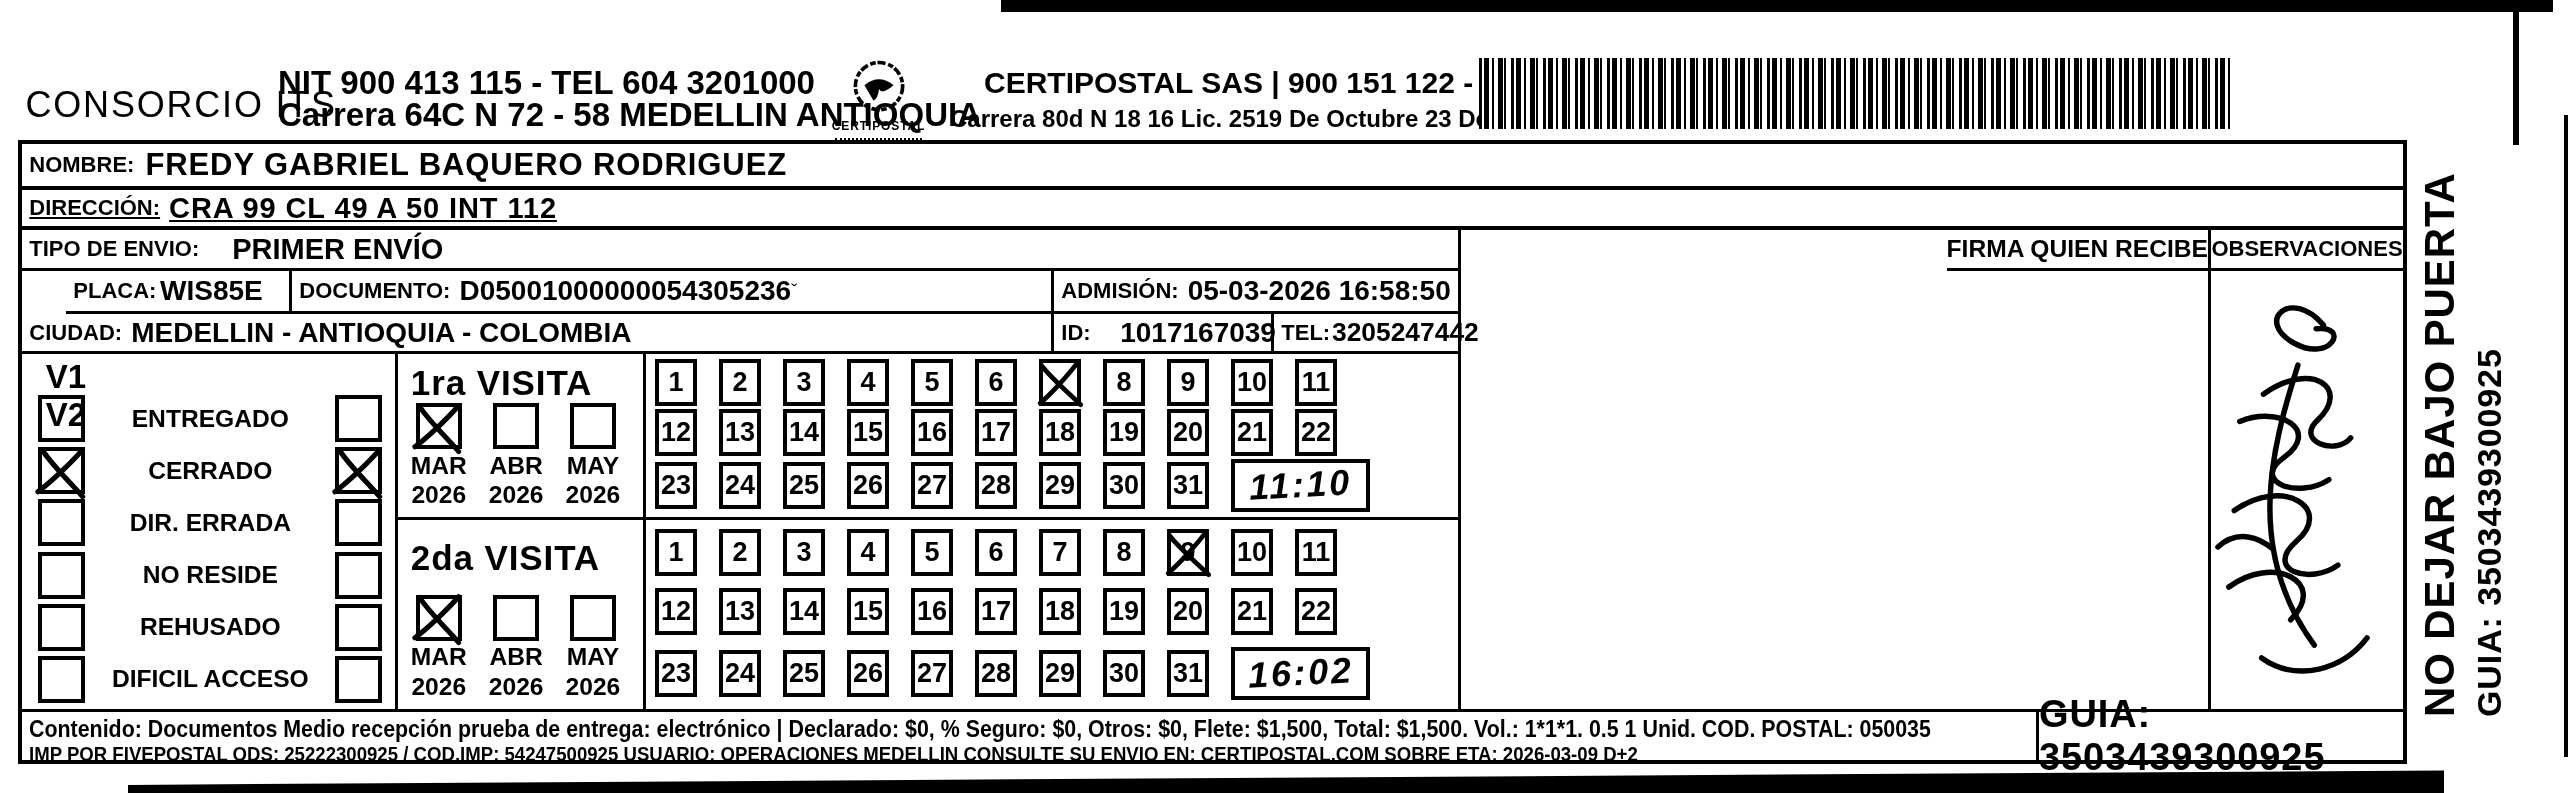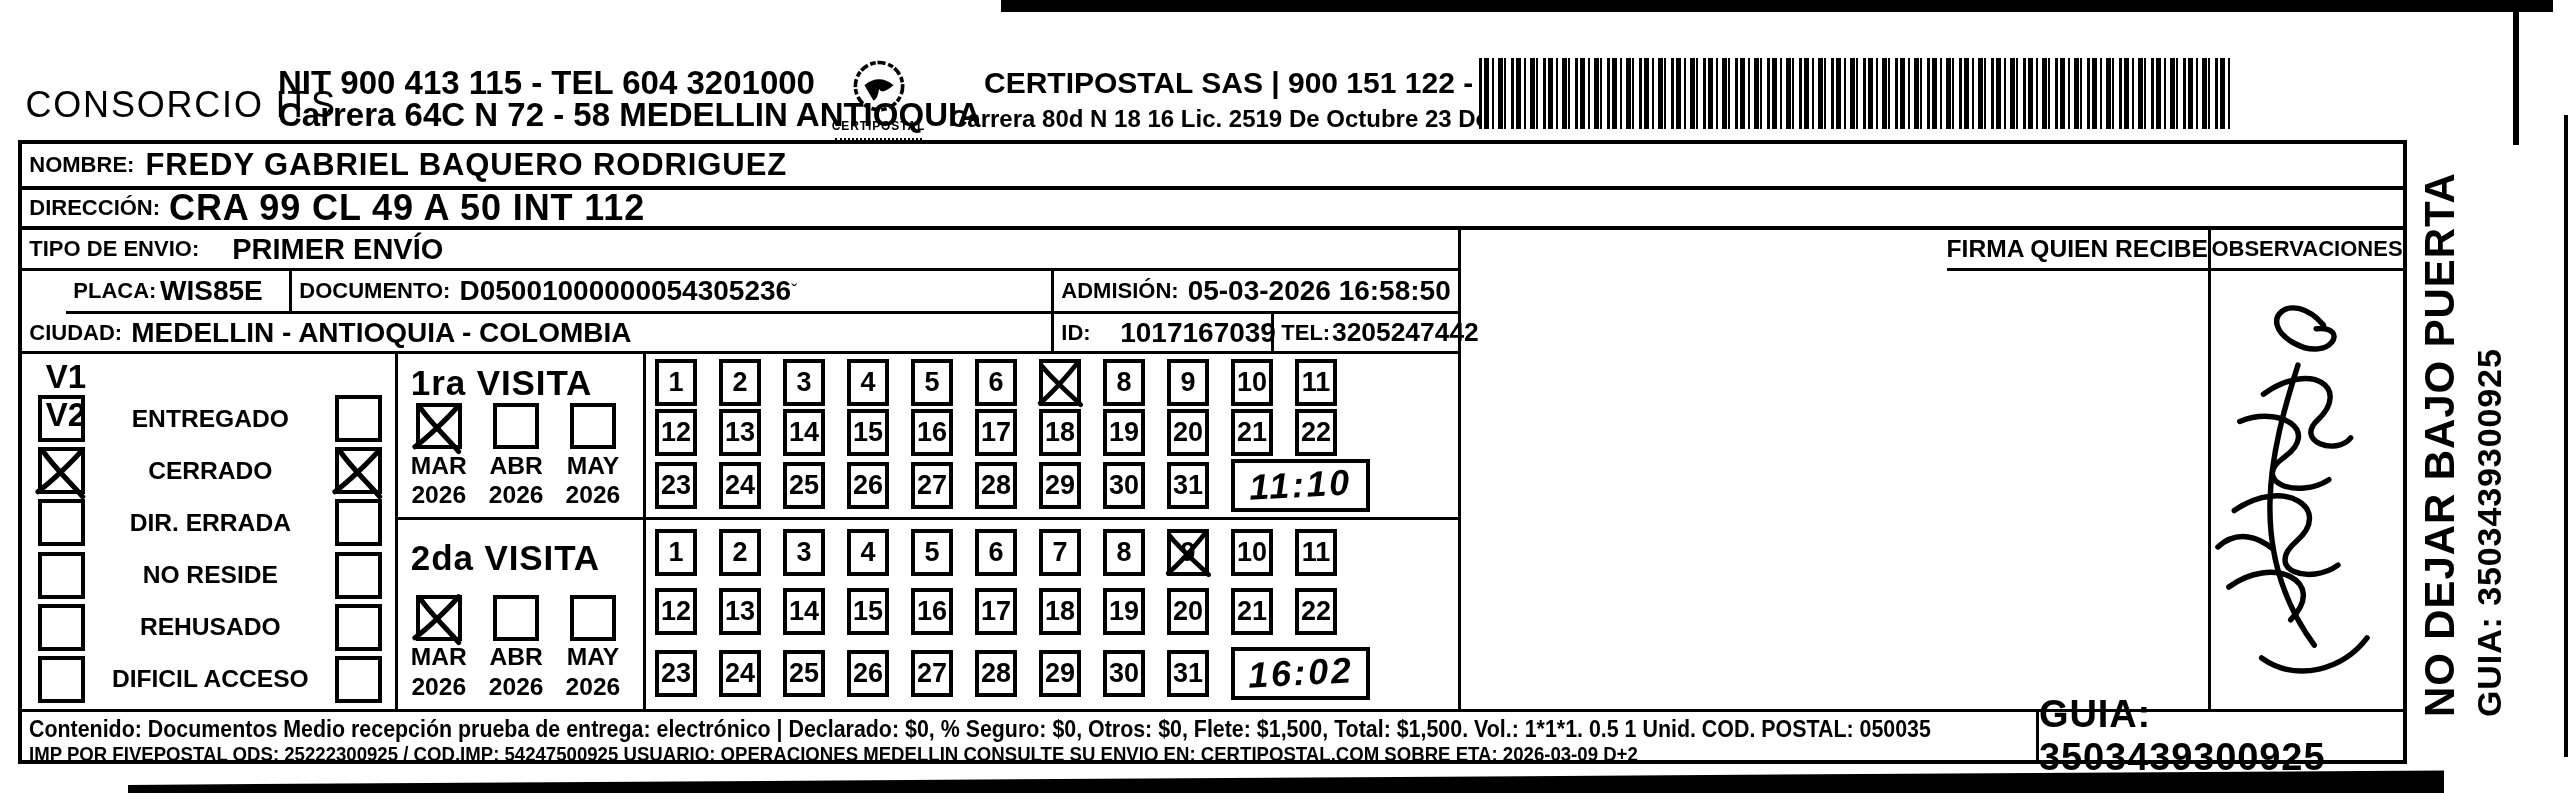--- a/index.html
+++ b/index.html
@@ -26,22 +26,22 @@
     background:repeating-linear-gradient(90deg,#000 0 2.7px,#fff 2.7px 4.6px,#000 4.6px 10px,#fff 10px 12.8px,
       #000 12.8px 14.6px,#fff 14.6px 19px,#000 19px 24px,#fff 24px 25.5px,#000 25.5px 27px,#fff 27px 32px);}
 
   
   .form{position:absolute;left:18px;top:140px;width:2389px;height:624px;border:4.6px solid #000;
         box-sizing:border-box;display:flex;flex-direction:column;}
   .flabel{font-size:22px;font-weight:700;white-space:nowrap;}
   .fvalue{font-weight:600;white-space:nowrap;}
   .row-nombre{height:42px;border-bottom:4.6px solid #000;display:flex;align-items:center;padding-left:7.3px;}
   .row-nombre .fvalue{font-size:31px;margin-left:11px;letter-spacing:0.9px;}
-  .row-direccion{height:36px;border-bottom:4.6px solid #000;display:flex;align-items:center;padding-left:7.3px;}
-  .row-direccion .fvalue{font-size:36px;margin-left:9px;letter-spacing:0.9px;}
+  .row-direccion{height:36px;border-bottom:4.6px solid #000;display:flex;align-items:center;padding-left:7.3px;text-decoration:underline;}
+  .row-direccion .fvalue{font-size:29px;margin-left:9px;letter-spacing:0.9px;}
 
   .body{flex:1;display:flex;min-height:0;}
   .left-col{width:1439px;border-right:3.6px solid #000;display:flex;flex-direction:column;box-sizing:border-box;}
   .row-tipo{height:41px;border-bottom:3.6px solid #000;display:flex;align-items:center;padding-left:7.3px;box-sizing:border-box;gap:22px;}
   .row-tipo .fvalue{font-size:29px;margin-left:11px;}
   .row-placa{height:43px;border-bottom:3.6px solid #000;display:flex;box-sizing:border-box;margin-left:44px;}
   .cell{display:flex;align-items:center;padding-left:7.3px;box-sizing:border-box;}
   .cell .fvalue{font-size:28px;margin-left:9px;}
   .cell-placa{width:226px;border-right:3.6px solid #000;}
   .cell-placa .fvalue{margin-left:3.6px;}

